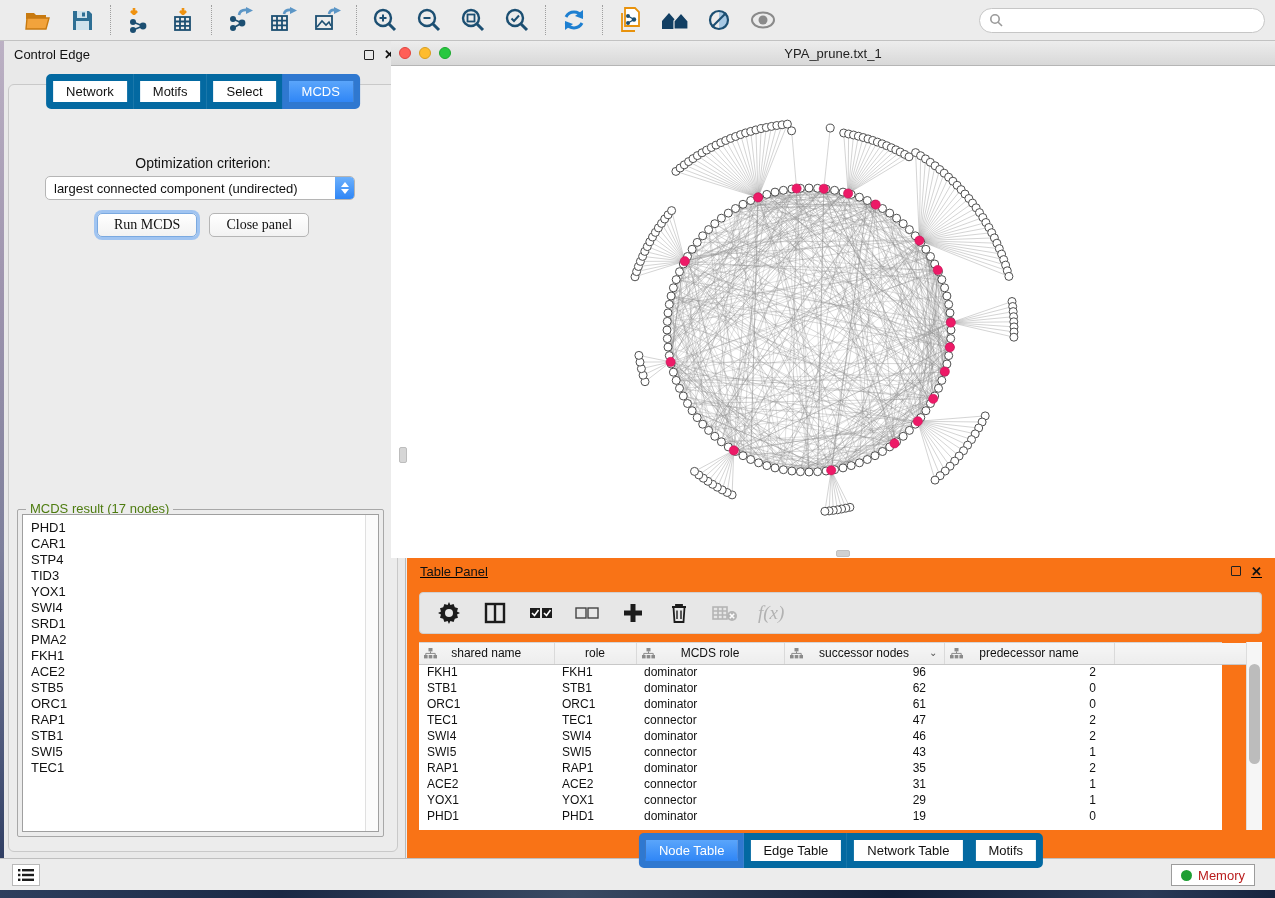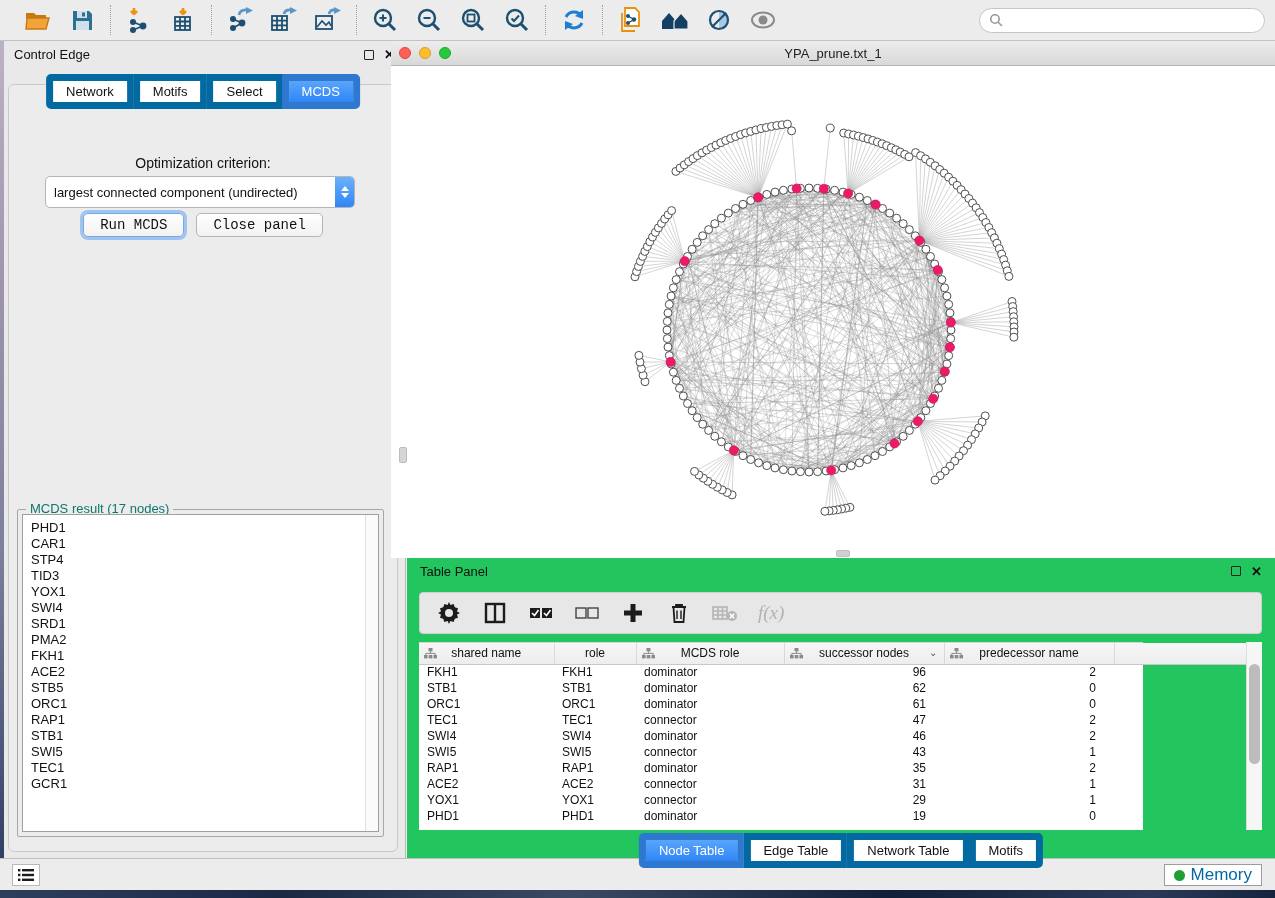--- a/index.html
+++ b/index.html
@@ -31,33 +31,33 @@
   .close-ic { font-size:13px; font-weight:bold; color:#111; line-height:1; }
   .cp-body { position:absolute; left:4px; right:7px; top:43px; bottom:6px; background:#ececec;
     border:1px solid #c9c9c9; border-radius:6px; }
   .seg-tabs { position:absolute; top:-11px; left:50%; transform:translateX(-50%); display:inline-flex; z-index:3; }
   .seg-tab { background:#fff; border:7px solid #0369a1; margin-left:-1px; padding:3px 13px; font-size:13px;
     color:#111; white-space:nowrap; }
   .seg-tab:first-child { border-radius:5px 0 0 5px; margin-left:0; }
   .seg-tab:last-child { border-radius:0 5px 5px 0;text-align:center; }
   .seg-tab.active { background:linear-gradient(#5aa5fb,#2f86f6); border-color:#2f78d0; color:#fff; }
   .opt-label { position:absolute; top:70px; width:100%; text-align:center; font-size:14px; color:#111; }
-  .dropdown { position:absolute; top:91px; left:36px; right:42px; height:32px; background:#fff;
+  .dropdown { position:absolute; top:91px; left:36px; right:42px; height:24px; background:#fff;
     border:1px solid #b5b5b5; border-radius:5px; display:flex; align-items:center; overflow:hidden; }
   .dropdown .dd-text { flex:1; font-size:13px; padding:0 8px; color:#111; white-space:nowrap; }
   .dd-cap { width:19px; align-self:stretch; background:linear-gradient(#6cb0fc,#2f86f6);
     display:flex; flex-direction:column; align-items:center; justify-content:center; gap:2px; }
   .dd-cap svg { display:block; }
   .btn-row { position:absolute; top:128px; width:100%; display:flex; justify-content:center; gap:12px; }
   .push-btn { background:linear-gradient(#ffffff,#f2f2f2); border:1px solid #b5b5b5; border-radius:5px;
-    font-size:14px; padding:3px 16px; color:#111; font-family:Liberation Mono, monospace; }
+    font-size:14px; padding:3px 16px; color:#111; font-family:Liberation Serif, serif; }
   .push-btn.focused { box-shadow:0 0 0 3px rgba(110,170,245,.6); border-color:#7aa9e0; }
   .result-group { position:absolute; left:8px; right:13px; top:424px; bottom:14px;
     border:1px solid #a8a8a8; border-radius:2px; }
-  .result-legend { position:absolute; top:-9px; left:8px; background:#ececec; padding:0 4px; font-size:13px; color:#0f766e; }
+  .result-legend { position:absolute; top:-9px; left:8px; background:#ececec; padding:0 4px; font-size:13px; color:#4d7c0f; }
   .result-list { position:absolute; inset:4px; background:#fff; border:1px solid #9f9f9f; overflow:hidden; }
   .result-scroll { position:absolute; top:0; right:0; bottom:0; width:13px; background:#fbfbfb; border-left:1px solid #e0e0e0; }
   .result-items { padding:5px 8px; font-size:13px; color:#111; line-height:16px; }
 
   
   .vsplit-handle { position:absolute; left:399px; top:447px; width:8px; height:16px; background:#d6d6d6;
     border:1px solid #bdbdbd; border-radius:2px; z-index:5; }
   .hsplit-handle { position:absolute; left:836px; top:550px; width:14px; height:7px; background:#d0d0d0;
     border:1px solid #c0c0c0; border-radius:2px; z-index:5; }
 
@@ -68,48 +68,48 @@
   .tl-dots { display:flex; gap:8px; padding-left:8px; }
   .tl { width:12px; height:12px; border-radius:50%; }
   .tl.red { background:#ff5f57; border:1px solid #e0443e; }
   .tl.yellow { background:#febc2e; border:1px solid #d89e20; }
   .tl.green { background:#28c840; border:1px solid #1ca82f; }
   .net-title { position:absolute; left:0; right:0; text-align:center; font-size:13px; color:#222; }
   .net-canvas { position:absolute; left:0; right:0; top:25px; bottom:0; background:#fff; overflow:hidden; }
   .net-canvas svg { position:absolute; left:0; top:0; }
 
   
-  .table-panel { position:absolute; left:407px; top:558px; right:0; bottom:40px; background:#22c55e; }
+  .table-panel { position:absolute; left:407px; top:558px; right:0; bottom:40px; background:#f97316;text-decoration:underline; }
   .tp-header { height:26px; display:flex; align-items:center; padding:0 13px; font-size:13px; color:#111; }
   .tp-toolbar { position:absolute; left:12px; right:13px; top:34px; height:42px; background:#e7e7e7;
     border:1px solid #d0d0d0; border-radius:4px; display:flex; align-items:center; gap:20px; padding:0 16px; }
   .tp-ic { display:flex; align-items:center; justify-content:center; width:26px; height:26px; }
   .fx { font-family:"Liberation Serif", serif; font-style:italic; font-size:19px; color:#b2b2b2; }
-  .node-table-wrap { position:absolute; left:12px; top:84px; width:724px; height:188px; background:#fff;
+  .node-table-wrap { position:absolute; left:12px; top:84px; width:803px; height:188px; background:#fff;
     border-top:1px solid #d5d5d5; }
   table.node-table { border-collapse:collapse; table-layout:fixed; width:828px; font-size:12px; color:#111; }
   .node-table th { background:linear-gradient(#f6f6f6,#ededed); border-bottom:1px solid #c8c8c8;
     border-right:1px solid #dadada; height:21px; font-weight:normal; font-size:12px; position:relative; }
   .node-table th .th-label { display:inline-block; }
   .th-ic { position:absolute; left:5px; top:5px; }
   .th-sort { position:absolute; right:6px; top:4px; font-size:10px; color:#555; }
   .node-table td { height:16px; padding:0 8px; white-space:nowrap; overflow:hidden; }
   .node-table td.num { text-align:right; padding-right:18px; }
   .table-vscroll { position:absolute; right:13px; top:84px; width:16px; height:188px; background:#f6f6f6;
     border-left:1px solid #ddd; }
   .table-vscroll .thumb { position:absolute; left:2px; right:2px; top:22px; height:100px; background:#bcbcbc; border-radius:6px; }
   .tp-tabs { position:absolute; left:0; right:0; bottom:14px; display:flex; justify-content:center; }
 
   
   .status-bar { position:absolute; left:0; right:0; bottom:8px; height:32px; background:#ececec;
     border-top:1px solid #bfbfbf; }
   .list-btn { position:absolute; left:12px; top:5px; width:28px; height:22px; background:#fff;
     border:1px solid #b9b9b9; display:flex; align-items:center; justify-content:center; }
-  .memory-btn { position:absolute; right:13px; top:5px; height:22px; background:#fff; border:1px solid #9c9c9c;
-    display:flex; align-items:center; gap:6px; padding:0 9px; font-size:17px; color:#0369a1; }
+  .memory-btn { position:absolute; right:20px; top:5px; height:22px; background:#fff; border:1px solid #9c9c9c;
+    display:flex; align-items:center; gap:6px; padding:0 9px; font-size:13px; color:#b91c1c; }
   .mem-dot { width:11px; height:11px; border-radius:50%; background:#1e9e33; }
 </style>
 </head>
 <body>
 
 <div class="toolbar">
   <div class="tb-group">
     <div class="tb-btn">
       <svg width="27" height="22" viewBox="0 0 27 22">
           <path d="M1 4 h8 l2 2 h10 v4 H1 Z" fill="#c87a10"></path>
@@ -307,21 +307,20 @@
             <div>SRD1</div>
             <div>PMA2</div>
             <div>FKH1</div>
             <div>ACE2</div>
             <div>STB5</div>
             <div>ORC1</div>
             <div>RAP1</div>
             <div>STB1</div>
             <div>SWI5</div>
             <div>TEC1</div>
-            <div>GCR1</div>
           </div>
         <div class="result-scroll"></div>
       </div>
     </div>
   </div>
 </div>
 
 <div class="vsplit-handle"></div>
 <div class="hsplit-handle"></div>
 

